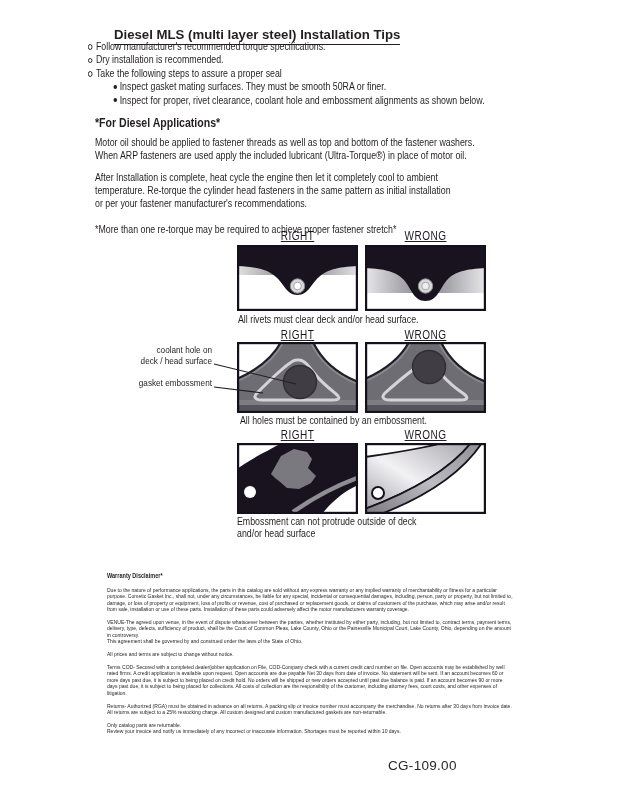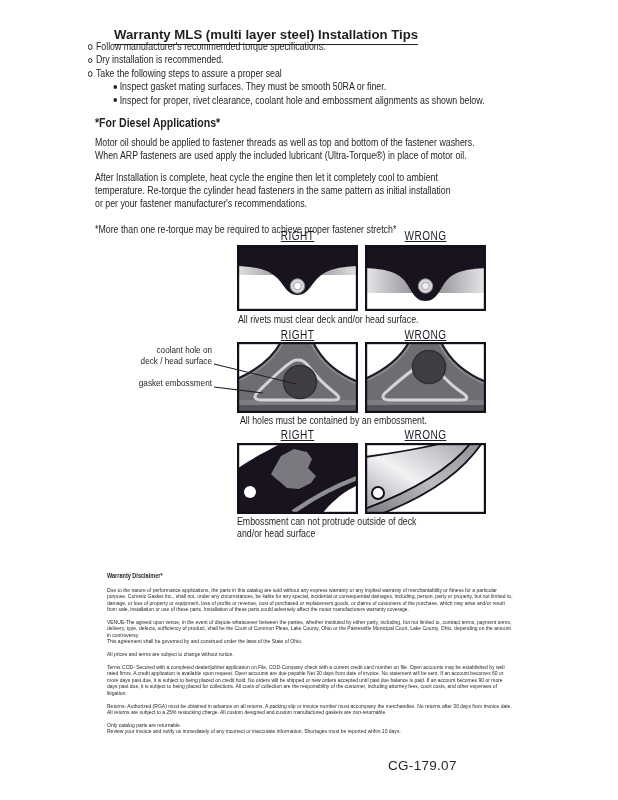--- a/index.html
+++ b/index.html
@@ -40,21 +40,21 @@
   .disclaimer{position:absolute;left:107px;top:572px;width:462px;transform:scaleX(.88);transform-origin:0 0;}
   .disclaimer h3{margin:0 0 7.5px 0;font-size:6.3px;}
   .disclaimer p{margin:0 0 6.3px 0;font-size:5.7px;line-height:6.5px;white-space:pre-line;}
   .doc-number{position:absolute;left:388px;top:758px;font-size:13.5px;letter-spacing:.3px;color:#2a2628;}
 </style>
 </head>
 <body>
 
 <div class="page">
 
-  <h1 class="title">Warranty MLS (multi layer steel) Installation Tips</h1>
+  <h1 class="title">Diesel MLS (multi layer steel) Installation Tips</h1>
 
   <div class="bullets squeeze">
     <div class="b-row">
       <span class="marker ring"></span>
       <span>Follow manufacturer's recommended torque specifications.</span>
     </div>
     <div class="b-row">
       <span class="marker ring"></span>
       <span>Dry installation is recommended.</span>
     </div>
@@ -218,15 +218,15 @@
     <p>Due to the nature of performance applications, the parts in this catalog are sold without any express warranty or any implied warranty of merchantability or fitness for a particular purpose.  Cometic Gasket Inc., shall not, under any circumstances, be liable for any special, incidental or consequential damages, including, person, party or property, but not limited to, damage, or loss of property or equipment, loss of profits or revenue, cost of purchased or replacement goods, or claims of customers of the purchase, which may arise and/or result from sale, installation or use of these parts.  Installation of these parts could adversely affect the motor manufacturers warranty coverage.</p>
     <p>VENUE-The agreed upon venue, in the event of dispute whatsoever between the parties, whether instituted by either party, including, but not limited to, contract terms, payment terms, delivery, type, defects, sufficiency of product, shall be the Court of Common Pleas, Lake County, Ohio or the Painesville Municipal Court, Lake County, Ohio, depending on the amount in controversy.
 This agreement shall be governed by and construed under the laws of the State of Ohio.</p>
     <p>All prices and terms are subject to change without notice.</p>
     <p>Terms COD- Secured with a completed dealer/jobber application on File, COD-Company check with a current credit card number on file.  Open accounts may be established by well rated firms.  A credit application is available upon request.  Open accounts are due payable Net 30 days from date of invoice.  No statement will be sent.  If an account becomes 60 or more days past due, it is subject to being placed on credit hold.  No orders will be shipped or new orders accepted until past due balance is paid.  If an account becomes 90 or more days past due, it is subject to being placed for collections.  All costs of collection are the responsibility of the customer, including attorney fees, court costs, and other expenses of litigation.</p>
     <p>Returns- Authorized (RGA) must be obtained in advance on all returns.  A packing slip or invoice number must accompany the merchandise.  No returns after 30 days from invoice date.  All returns are subject to a 25% restocking charge.  All custom designed and custom manufactured gaskets are non-returnable.</p>
     <p>Only catalog parts are returnable.
 Review your invoice and notify us immediately of any incorrect or inaccurate information.  Shortages must be reported within 10 days.</p>
   </div>
 
-  <div class="doc-number">CG-179.07</div>
+  <div class="doc-number">CG-109.00</div>
 
 </div>
 
 </body></html>

